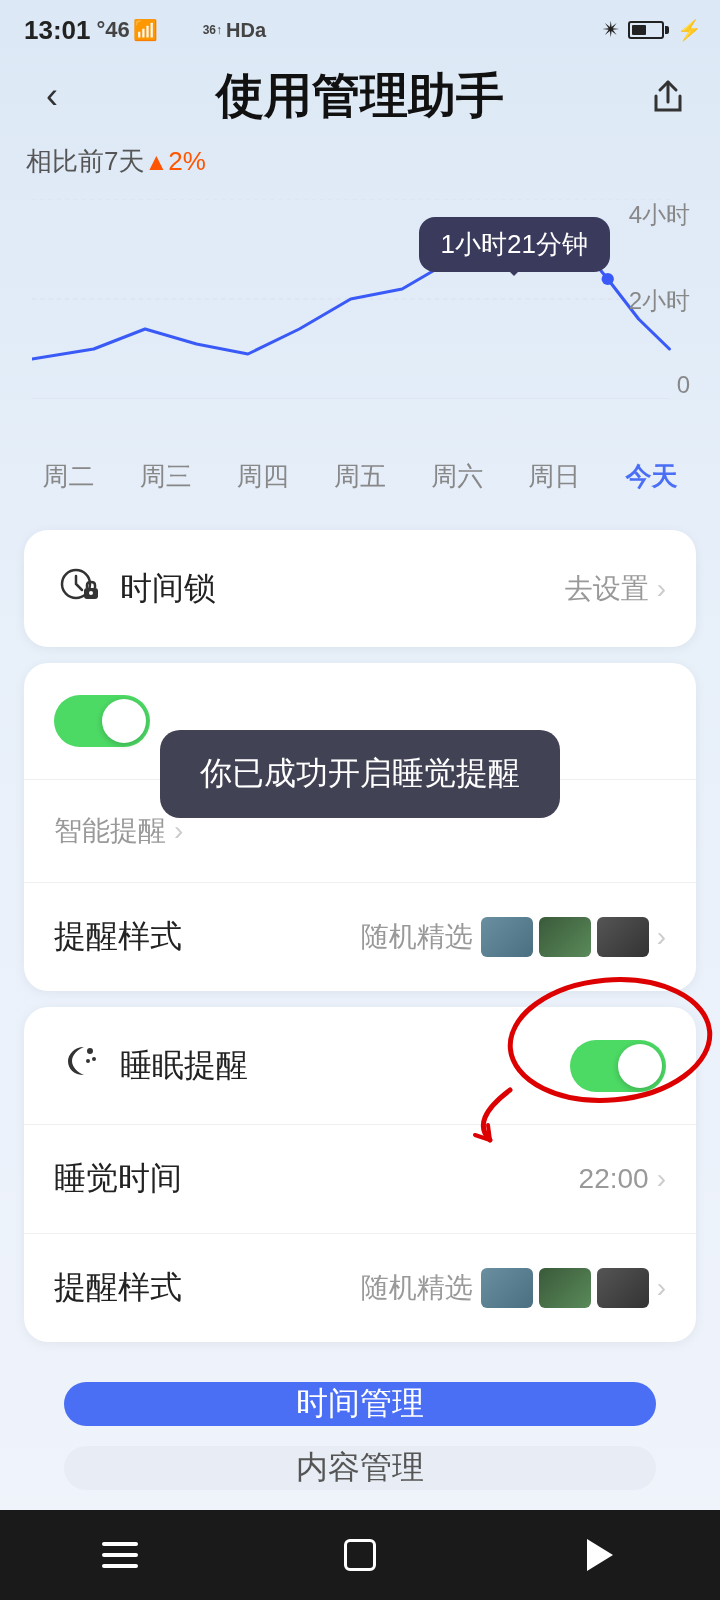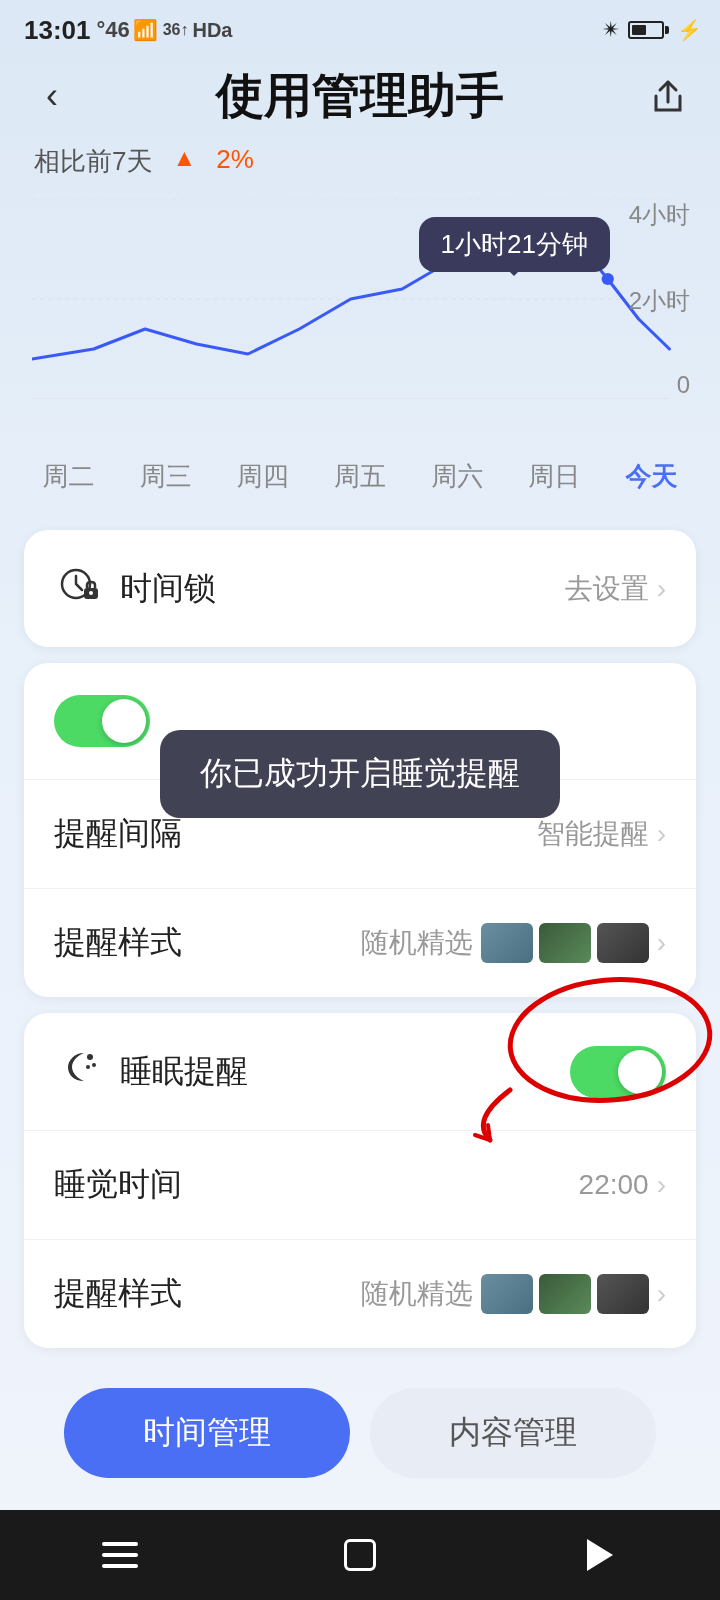--- a/index.html
+++ b/index.html
@@ -88,24 +88,25 @@
       cursor: pointer;
     }
     .back-arrow {
       font-size: 36px;
       color: #333;
     }
 
     
     .stats-bar {
       display: flex;
-      padding: 0 30px 10px 34px;
+      align-items: center;
+      padding: 0 30px 10px 26px;
       font-size: 26px;
       color: #555;
-      gap: 20px;
+      gap: 0;
     }
     .stats-bar .arrow-up {
       color: #ff5500;
       font-size: 24px;
     }
     .stats-bar .percent {
       color: #ff5500;
     }
 
     
@@ -269,20 +270,21 @@
       z-index: 100;
     }
 
     
     .bottom-tabs {
       display: flex;
       justify-content: space-between;
       gap: 20px;
       padding: 24px 40px;
       margin: 10px 24px;
+      flex-direction: column;
     }
     .tab-btn {
       flex: 1;
       height: 90px;
       border-radius: 50px;
       display: flex;
       align-items: center;
       justify-content: center;
       font-size: 32px;
       cursor: pointer;
@@ -349,21 +351,21 @@
   </style>
 </head>
 <body>
 
 <div class="status-bar">
   <div class="status-left">
     <span>13:01</span>
     <span style="font-size:22px; color:#444; display:flex; align-items:center; gap:4px;">
       <span>°46</span>
       <span style="font-size:20px;">📶</span>
-      <span style="font-size:16px;">36↑</span>
+      <span style="font-size:12px;margin-left:40px;">36↑</span>
       <span style="font-size:20px;">HDa</span>
     </span>
   </div>
   <div class="status-right">
     <span>✴</span>
     <div class="battery-icon">
       <div class="battery-body">
         <div class="battery-fill"></div>
       </div>
       <div class="battery-tip"></div>
@@ -446,21 +448,20 @@
   </div>
 </div>
 
 <div class="card">
   <div class="card-row">
     <div class="toggle">
       <div class="toggle-knob"></div>
     </div>
   </div>
   <div class="card-row">
-    <span class="card-label">提醒间隔</span>
     <div class="card-right">
       <span class="card-right-text">智能提醒</span>
       <span class="chevron">›</span>
     </div>
   </div>
   <div class="card-row">
     <span class="card-label">提醒样式</span>
     <div class="card-right">
       <span class="card-right-text">随机精选</span>
       <div class="thumb-strip">

